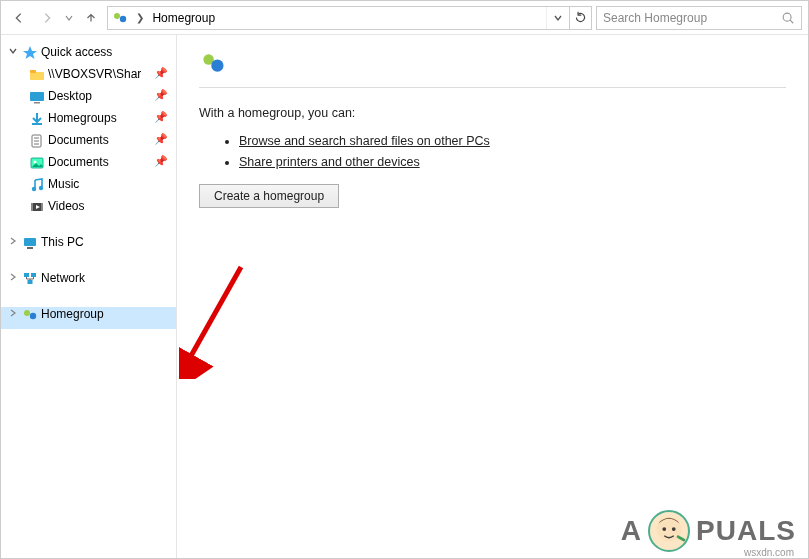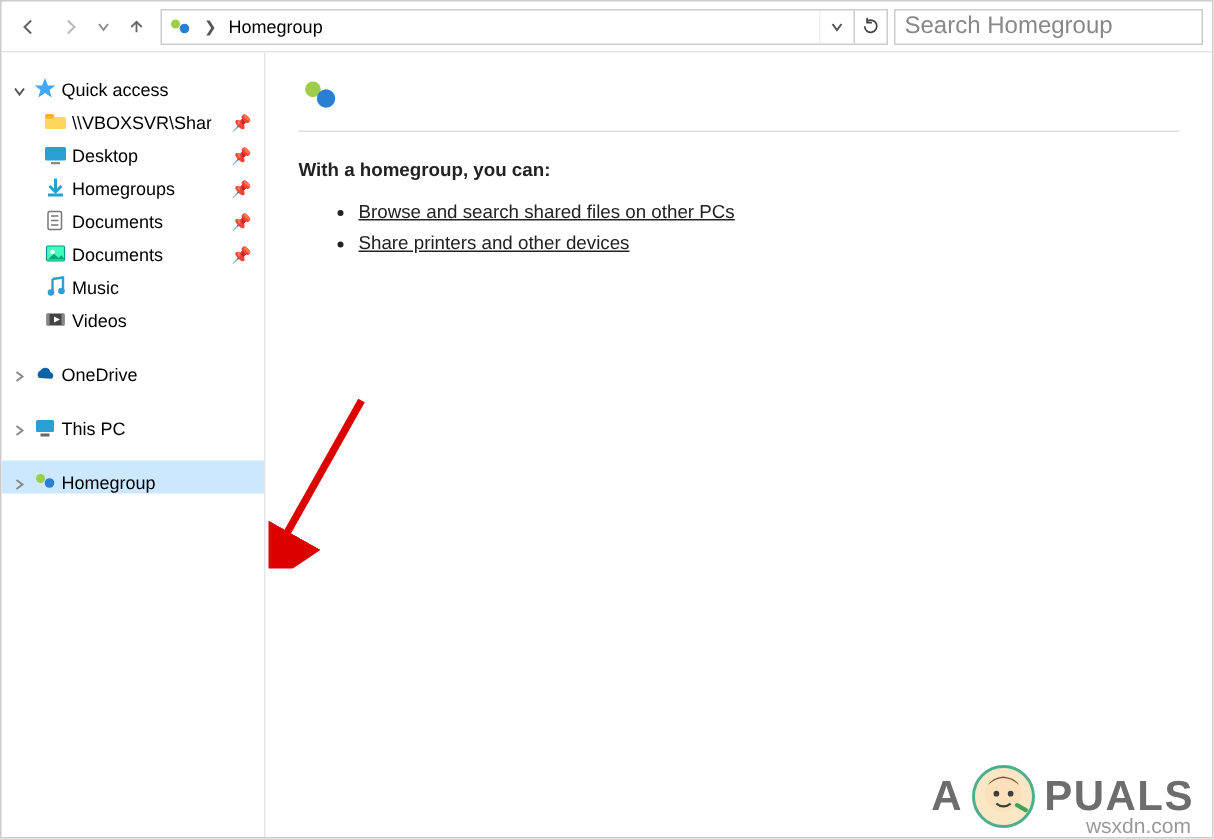--- a/index.html
+++ b/index.html
@@ -52,38 +52,38 @@
     .search-box {
       width: 206px;
       height: 24px;
       border: 1px solid #ccc;
       display:flex; align-items:center;
       padding: 0 6px;
       color:#888;
       position: relative;
     }
     .search-box input {
-      border:none; outline:none; flex:1; font-size:16px; color:#b91c1c; background:transparent;
+      border:none; outline:none; flex:1; font-size:12px; color:#b91c1c; background:transparent;
     }
     .search-box input::placeholder { color:#888; }
     .search-mag { color:#888; display:flex;}
     
     .main {
       display:flex;
       height: calc(100% - 34px);
     }
     .sidebar {
       width: 176px;
       border-right: 1px solid #e5e5e5;
       padding-top: 10px;
       overflow:hidden;
     }
     .tree-group { margin-bottom: 14px; }
     .tree-row {
-      display:flex; align-items:flex-end;
+      display:flex; align-items:flex-start;
       height: 22px;
       padding-left: 6px;
       gap: 3px;
       white-space: nowrap;
       position: relative;
     }
     .tree-row.child { padding-left: 28px; }
     .tree-row.selected { background: #cce8ff; }
     .expander {
       width: 12px; height:12px; display:flex; align-items:center; justify-content:center; color:#666; flex-shrink:0;
@@ -100,21 +100,21 @@
     }
     .hg-header {
       display:flex; align-items:center; gap:12px;
       padding-bottom: 10px;
       border-bottom: 1px solid #ddd;
       margin-bottom: 16px;
     }
     .hg-big-icon { width:28px; height:28px; display:flex; align-items:center; justify-content:center;}
     .hg-title { color:#0066cc; font-size:17px; font-weight:400;}
     .hg-body { color:#222; font-size:12.5px; line-height:1.5; }
-    .hg-intro { margin-bottom:8px;font-weight:bold;}
+    .hg-intro { margin-bottom:8px;}
     .hg-list { list-style: disc; margin:0 0 12px 40px;}
     .hg-list li { padding: 1px 0; text-decoration: underline;}
     .hg-note { margin-bottom: 20px;}
     .hg-btn {
       display:inline-block;
       padding: 4px 14px;
       border: 1px solid #adadad;
       background: linear-gradient(#f5f5f5,#e9e9e9);
       font-size:12px; color:#222;
       cursor:pointer;
@@ -127,21 +127,21 @@
       pointer-events:none;
     }
     
     .watermark {
       position:absolute;
       right: 12px; bottom: 6px;
       display:flex; align-items:center; gap:6px;
       opacity:0.95;
     }
     .wm-text { font-size:28px; font-weight:700; color:#666; letter-spacing:1px; font-family: Arial, sans-serif;}
-    .wm-sub { position:absolute; right:14px; bottom:0px; font-size:14px; color:#999;}
+    .wm-sub { position:absolute; right:14px; bottom:0px; font-size:10px; color:#999;}
     .wm-face {
       width:42px; height:42px; border-radius:50%; background:#fbe6c2; border:2px solid #4a8; display:flex; align-items:center; justify-content:center; position:relative;
     }
     
     .i16 { width:16px; height:16px; }
   </style>
 </head>
 <body>
 
 <div class="topbar">
@@ -292,53 +292,56 @@
               <rect x="2" y="4" width="12" height="8" rx="1" fill="#444"></rect>
               <rect x="2" y="4" width="2" height="8" fill="#888"></rect>
               <rect x="12" y="4" width="2" height="8" fill="#888"></rect>
               <path d="M7 6 L11 8 L7 10 Z" fill="#fff"></path>
             </svg>
           </span>
         <span class="tree-label">Videos</span>
       </div>
     </div>
 
+
     <div class="tree-group">
       <div class="tree-row">
         <span class="expander">
             <svg viewBox="0 0 10 10">
               <path d="M3 2 L7 5 L3 8" fill="none" stroke="#888" stroke-width="1.3"></path>
             </svg>
           </span>
         <span class="tree-icon">
             <svg class="i16" viewBox="0 0 16 16">
-              <path d="M4 11a3 3 0 0 1 1-5 3.5 3.5 0 0 1 6.5 1 2.5 2.5 0 0 1 1 4.5 Z" fill="#0a64a4"></path>
-            </svg>
-          </span>
-        <span class="tree-label">OneDrive</span>
+              <rect x="2" y="3" width="12" height="8" rx="1" fill="#2a9fd6"></rect>
+              <rect x="5" y="12" width="6" height="2" fill="#666"></rect>
+            </svg>
+          </span>
+        <span class="tree-label">This PC</span>
       </div>
     </div>
 
     <div class="tree-group">
       <div class="tree-row">
         <span class="expander">
             <svg viewBox="0 0 10 10">
               <path d="M3 2 L7 5 L3 8" fill="none" stroke="#888" stroke-width="1.3"></path>
             </svg>
           </span>
         <span class="tree-icon">
             <svg class="i16" viewBox="0 0 16 16">
-              <rect x="2" y="3" width="12" height="8" rx="1" fill="#2a9fd6"></rect>
-              <rect x="5" y="12" width="6" height="2" fill="#666"></rect>
-            </svg>
-          </span>
-        <span class="tree-label">This PC</span>
-      </div>
-    </div>
-
+              <rect x="2" y="2" width="5" height="4" fill="#2a9fd6"></rect>
+              <rect x="9" y="2" width="5" height="4" fill="#2a9fd6"></rect>
+              <rect x="5.5" y="9" width="5" height="4" fill="#2a9fd6"></rect>
+              <path d="M4.5 6 L4.5 8 L11.5 8 L11.5 6 M8 8 L8 9" fill="none" stroke="#666" stroke-width="1"></path>
+            </svg>
+          </span>
+        <span class="tree-label">Network</span>
+      </div>
+    </div>
 
     <div class="tree-group">
       <div class="tree-row selected">
         <span class="expander">
             <svg viewBox="0 0 10 10">
               <path d="M3 2 L7 5 L3 8" fill="none" stroke="#888" stroke-width="1.3"></path>
             </svg>
           </span>
         <span class="tree-icon">
             <svg class="i16" viewBox="0 0 16 16">
@@ -360,20 +363,21 @@
         </svg>
       </span>
     </div>
 
     <div class="hg-body">
       <p class="hg-intro">With a homegroup, you can:</p>
       <ul class="hg-list">
         <li>Browse and search shared files on other PCs</li>
         <li>Share printers and other devices</li>
       </ul>
+      <button class="hg-btn">Create a homegroup</button>
     </div>
   </div>
 </div>
 
 <svg class="arrow-annot" width="80" height="120" viewBox="0 0 80 120">
   <defs>
     <marker id="ah" markerWidth="10" markerHeight="10" refX="2" refY="5" orient="auto">
       <path d="M0 0 L10 5 L0 10 Z" fill="#d00"></path>
     </marker>
   </defs>

